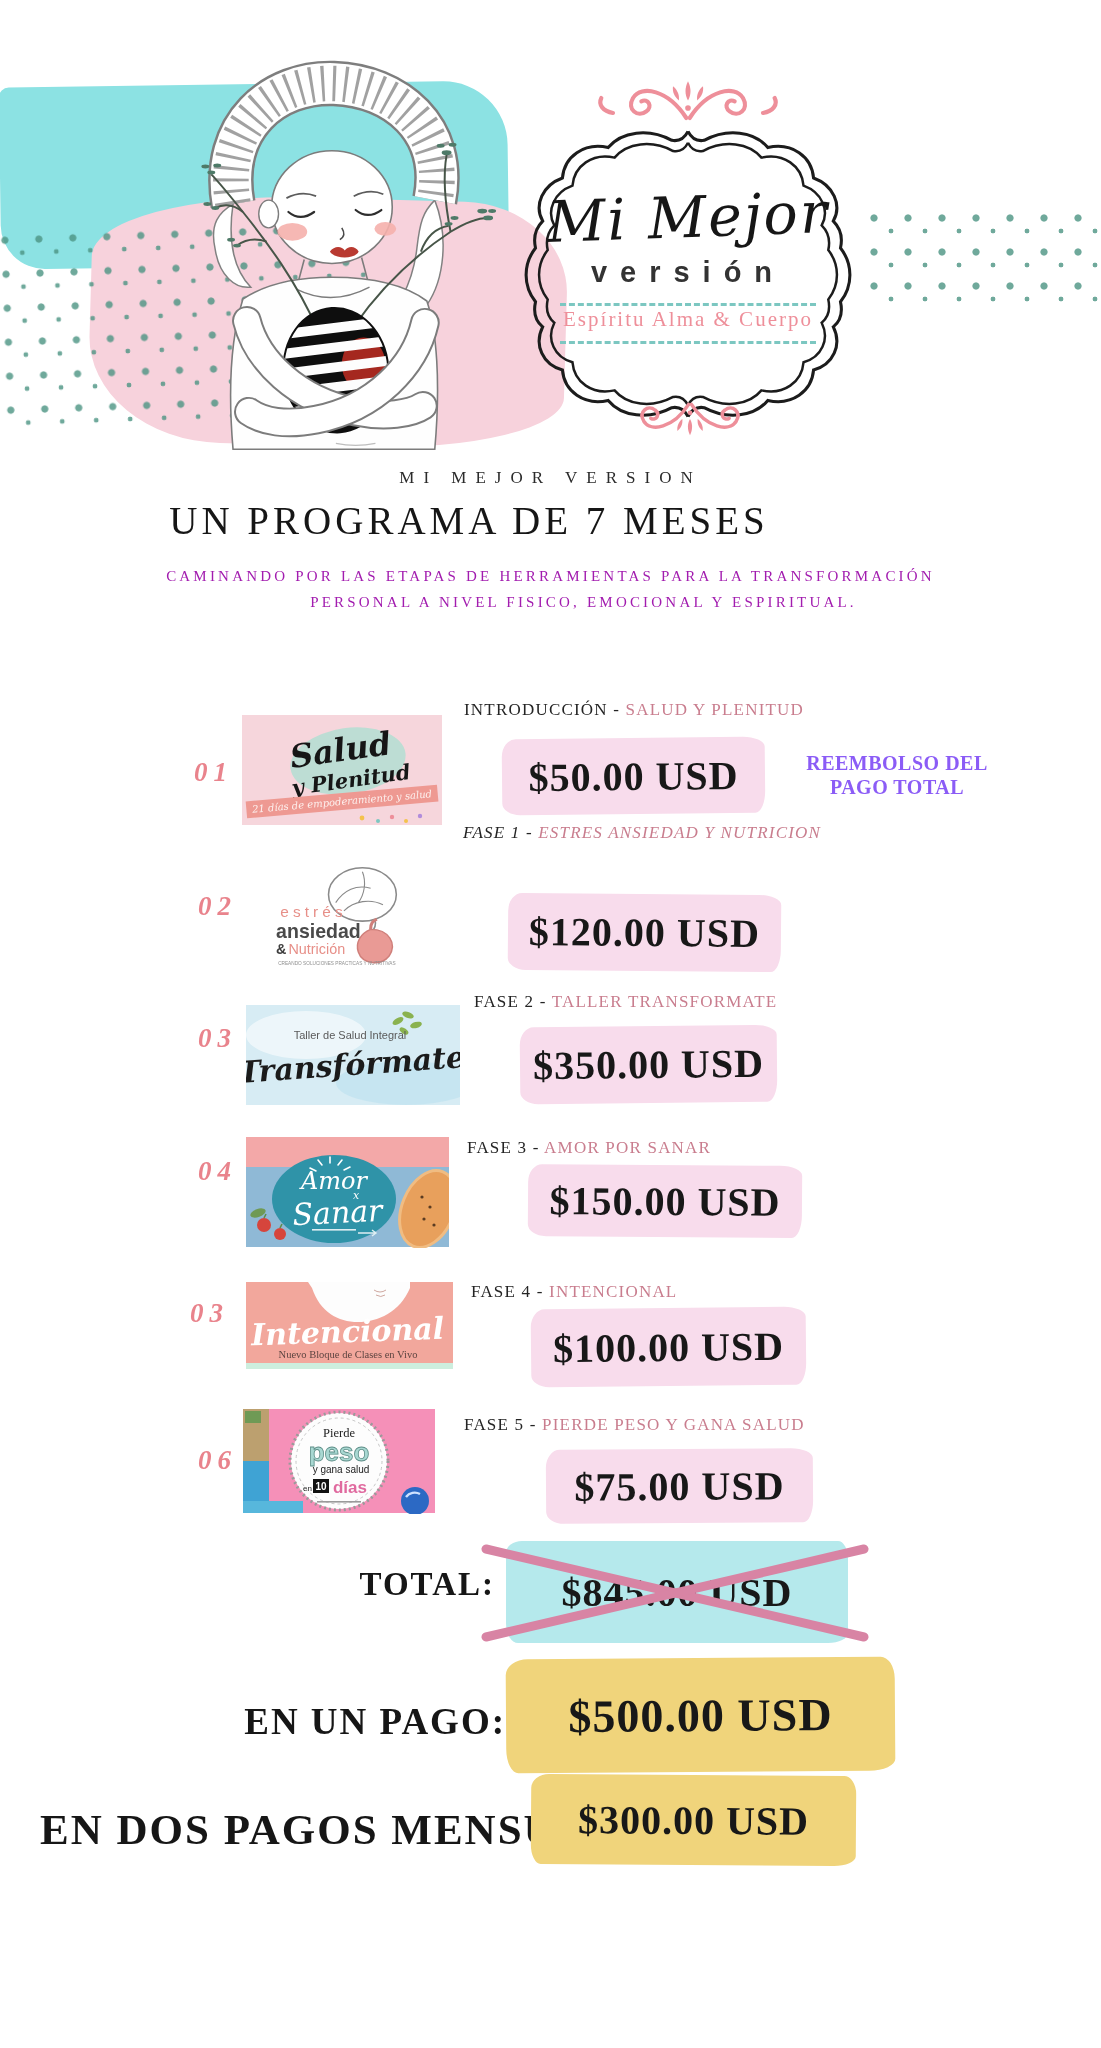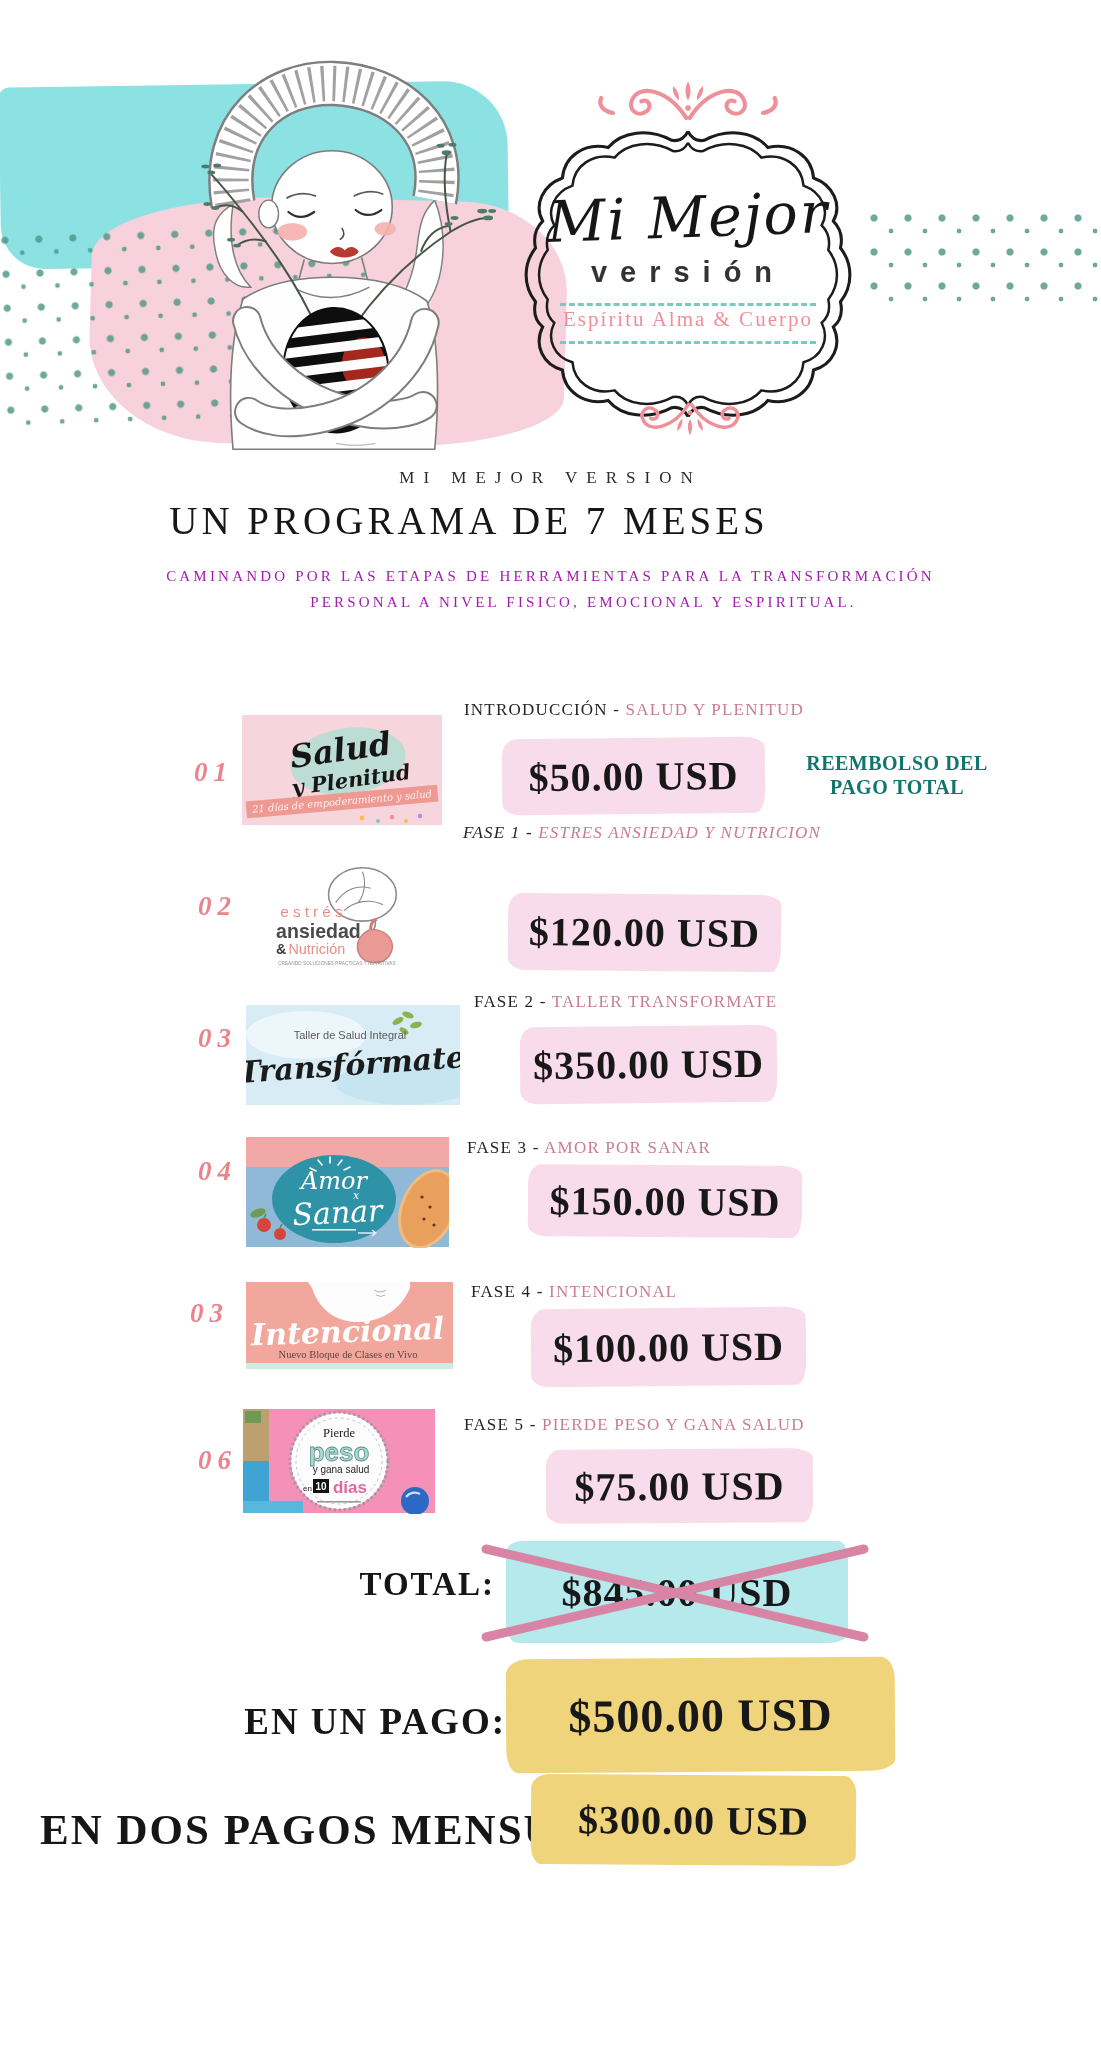--- a/index.html
+++ b/index.html
@@ -39,21 +39,21 @@
   .title{left:0;top:498px;width:938px;text-align:center;font-size:39px;
       letter-spacing:4px;color:#161616;}
   .sub{left:0;width:1101px;text-align:center;font-size:15px;letter-spacing:3.2px;color:#a21caf;}
   
   .num{font-size:27px;font-weight:700;font-style:italic;letter-spacing:6px;color:var(--coral);}
   .ptitle{font-size:17px;letter-spacing:1.2px;white-space:nowrap;color:#242424;}
   .ptitle .rose{color:var(--rose);}
   .phl{background:var(--pink_hl);border-radius:14px 22px 10px 18px/18px 10px 22px 12px;
       display:flex;align-items:center;justify-content:center;transform:rotate(-.6deg);}
   .price{font-size:40px;font-weight:600;letter-spacing:1px;color:#181818;white-space:nowrap;}
-  .note{font-size:20px;font-weight:700;text-align:center;line-height:1.18;letter-spacing:.5px;color:#0f766e;}
+  .note{font-size:20px;font-weight:700;text-align:center;line-height:1.18;letter-spacing:.5px;color:#8b5cf6;}
   .thumb{overflow:hidden;}
   .thumb svg{display:block;width:100%;height:100%;}
   
   .biglabel{font-weight:700;letter-spacing:2px;color:#161616;white-space:nowrap;}
   .teal-block{left:506px;top:1541px;width:342px;height:102px;background:var(--teal_hl);
       border-radius:16px 10px 20px 12px/12px 18px 10px 20px;display:flex;align-items:center;justify-content:center;}
   .yellow{background:var(--yellow_hl);display:flex;align-items:center;justify-content:center;}
   .y1{left:506px;top:1658px;width:389px;height:114px;border-radius:22px 14px 26px 12px/16px 22px 12px 24px;transform:rotate(-.4deg);}
   .y2{left:531px;top:1775px;width:325px;height:90px;border-radius:18px 12px 22px 10px/14px 18px 10px 20px;transform:rotate(.4deg);}
   svg text{font-family:"Liberation Sans",sans-serif;}

